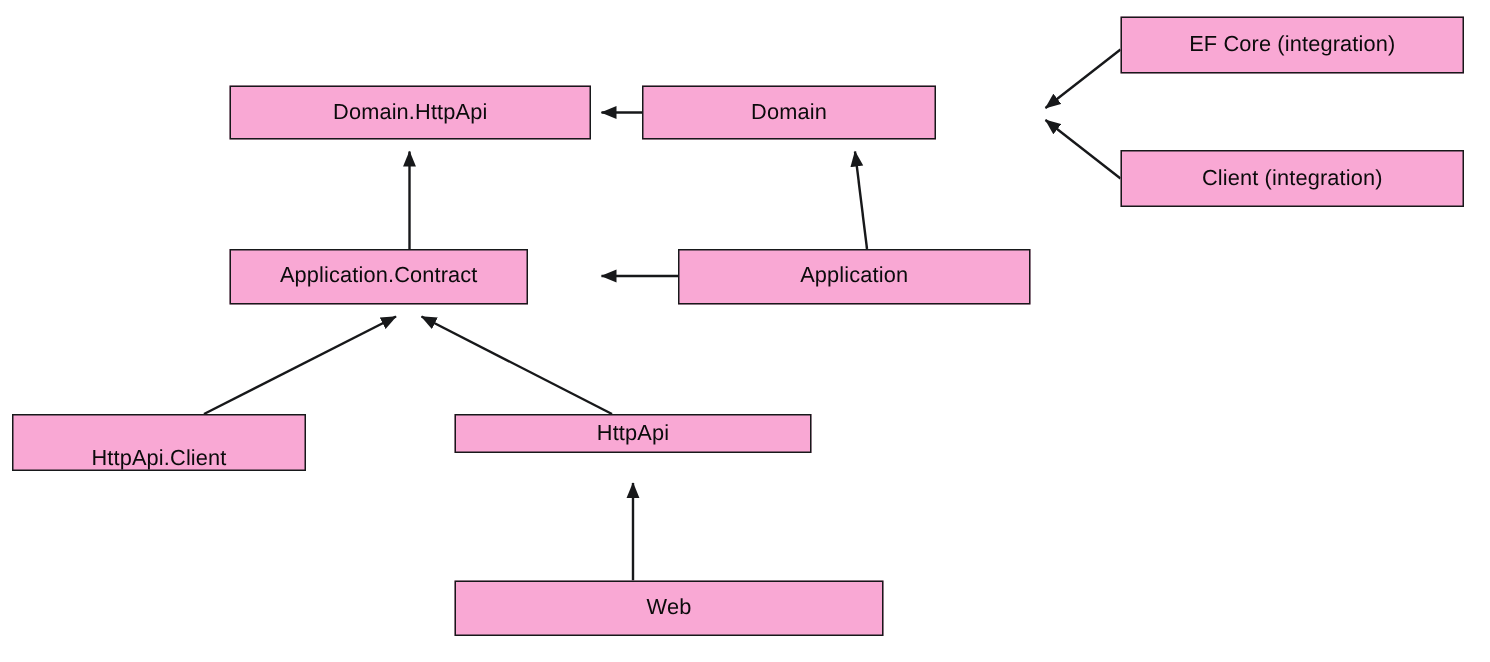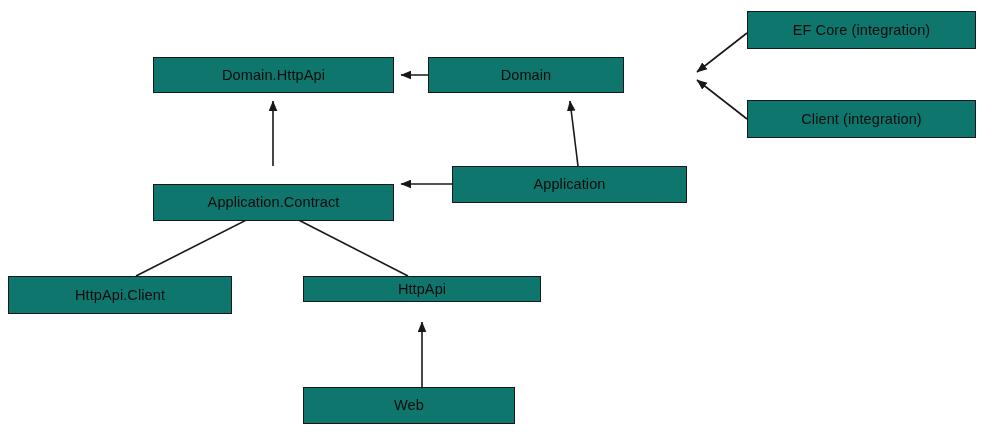--- a/index.html
+++ b/index.html
@@ -19,21 +19,21 @@
     position: absolute;
     left: 0;
     top: 0;
     width: 993px;
     height: 441px;
     pointer-events: none;
   }
   .node {
     position: absolute;
     box-sizing: border-box;
-    background: #0f766e;
+    background: #f9a8d4;
     border: 1.4px solid #17181a;
     display: flex;
     align-items: center;
     justify-content: center;
     z-index: 2;
   }
   .node-label {
     font-size: 14.5px;
     line-height: 1;
     color: #0b0b0c;
@@ -81,33 +81,33 @@
   </div>
 
   <div class="node" style="left:747px; top:11px; width:229px; height:38px;">
     <span class="node-label">EF Core (integration)</span>
   </div>
 
   <div class="node" style="left:747px; top:100px; width:229px; height:38px;">
     <span class="node-label">Client (integration)</span>
   </div>
 
-  <div class="node" style="left:153px; top:184px; width:241px; height:37px;">
+  <div class="node" style="left:153px; top:166px; width:199px; height:37px;">
     <span class="node-label">Application.Contract</span>
   </div>
 
   <div class="node" style="left:452px; top:166px; width:235px; height:37px;align-items:center;">
     <span class="node-label">Application</span>
   </div>
 
-  <div class="node" style="left:8px; top:276px; width:224px; height:38px;">
+  <div class="node" style="left:8px; top:276px; width:196px; height:38px;align-items:flex-end;">
     <span class="node-label">HttpApi.Client</span>
   </div>
 
   <div class="node" style="left:303px; top:276px; width:238px; height:26px;align-items:center;">
     <span class="node-label">HttpApi</span>
   </div>
 
-  <div class="node" style="left:303px; top:387px; width:212px; height:37px;">
+  <div class="node" style="left:303px; top:387px; width:286px; height:37px;">
     <span class="node-label">Web</span>
   </div>
 
 </div>
 
 </body></html>

